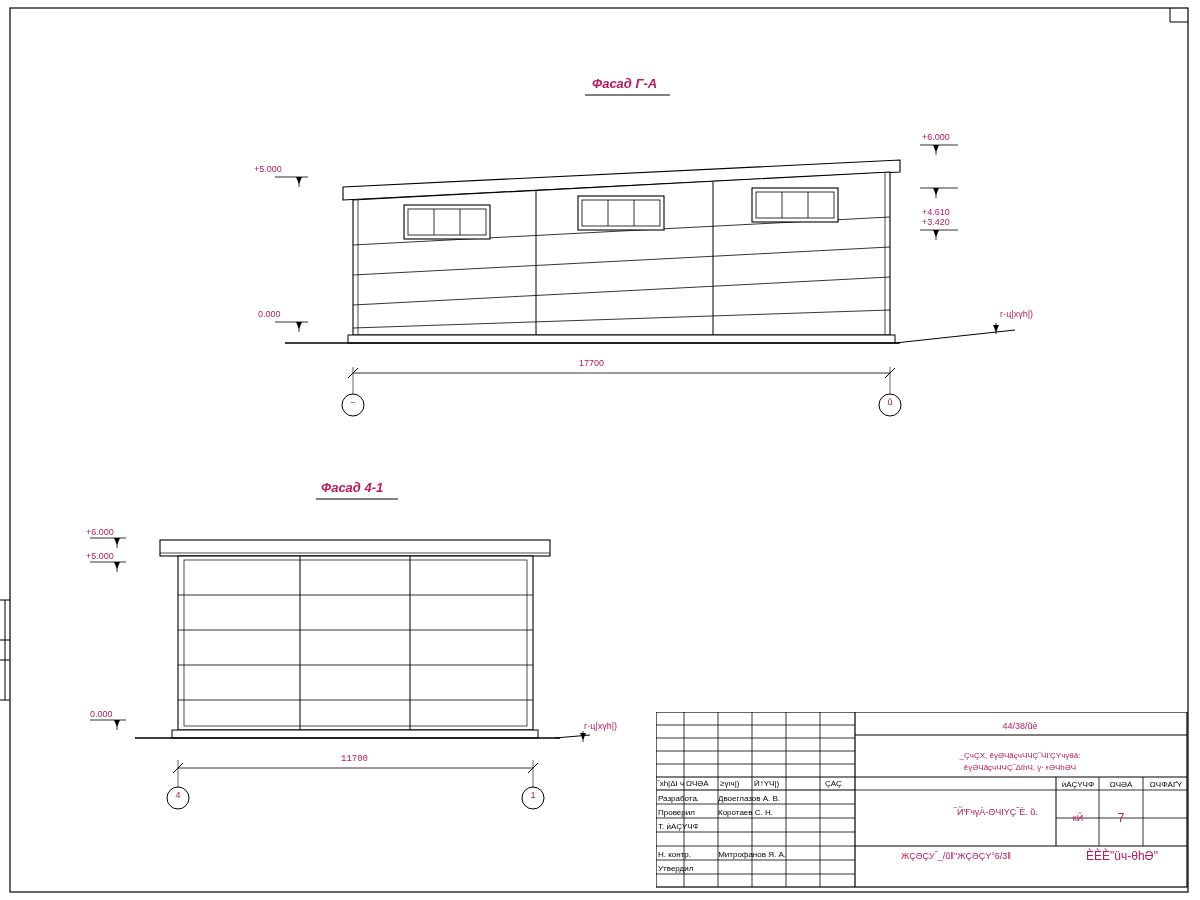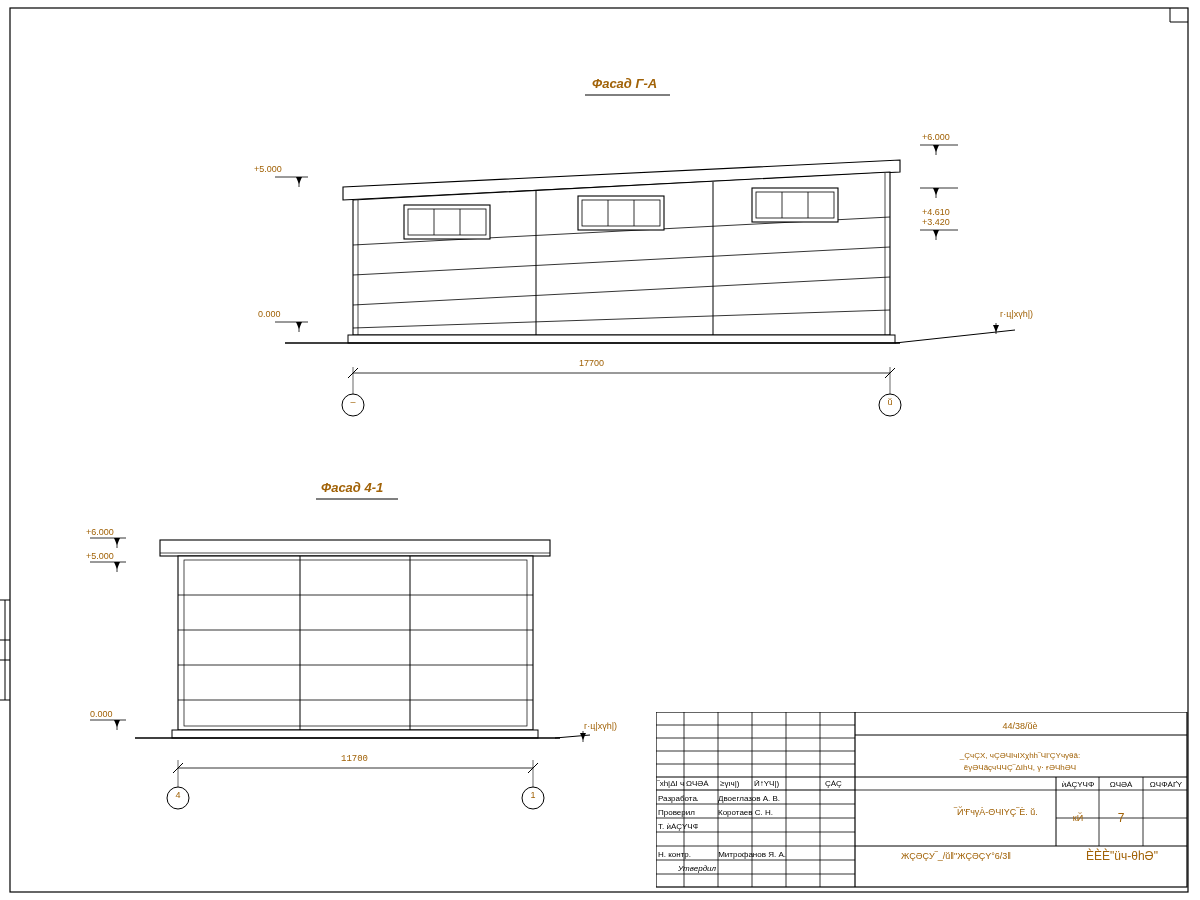--- a/index.html
+++ b/index.html
@@ -16,21 +16,21 @@
     width: 1200px;
     height: 900px;
     overflow: hidden;
     background: #ffffff;
   }
   .abs { position: absolute; }
   svg { display: block; }
   .txt {
     position: absolute;
     font-size: 11px;
-    color: #a16207;
+    color: #be185d;
     white-space: nowrap;
     line-height: 1.1;
   }
   .txt.small { font-size: 9px; }
   .txt.tiny  { font-size: 8px; }
   .txt.mid   { font-size: 12px; }
   .title-label {
     font-style: italic;
     font-weight: bold;
     font-size: 13px;
@@ -249,25 +249,25 @@
   <div class="tb-cell" style="left:658px;top:795px;width:40px;">Разработал</div>
   <div class="tb-cell" style="left:718px;top:795px;width:66px;">Двоеглазов А. В.</div>
   <div class="tb-cell" style="left:658px;top:809px;width:40px;">Проверил</div>
   <div class="tb-cell" style="left:718px;top:809px;width:66px;">Коротаев С. Н.</div>
   <div class="tb-cell" style="left:658px;top:823px;width:40px;">Т. ѝÀÇΥЧΦ.</div>
   <div class="tb-cell" style="left:718px;top:823px;width:66px;"></div>
   <div class="tb-cell" style="left:658px;top:837px;width:40px;"></div>
   <div class="tb-cell" style="left:718px;top:837px;width:66px;"></div>
   <div class="tb-cell" style="left:658px;top:851px;width:40px;">Н. контр.</div>
   <div class="tb-cell" style="left:714px;top:851px;width:72px;text-align:right;">Митрофанов Я. А.</div>
-  <div class="tb-cell" style="left:678px;top:865px;width:40px;font-style:italic;">Утвердил</div>
+  <div class="tb-cell" style="left:658px;top:865px;width:40px;">Утвердил</div>
   <div class="tb-cell" style="left:718px;top:865px;width:66px;"></div>
 
   <div class="txt small center" style="left:860px;top:722px;width:320px;">44/38/ŭè</div>
-  <div class="txt tiny center" style="left:856px;top:752px;width:328px;">_ÇчÇX, чÇƏЧIчIXχһһ‾ЧI'ÇYчγθā:</div>
+  <div class="txt tiny center" style="left:856px;top:752px;width:328px;">_ÇчÇX, ẽγƏЧãçчЧЧÇ‾ЧI'ÇYчγθā:</div>
   <div class="txt tiny center" style="left:856px;top:764px;width:328px;">ẽγƏЧãçчЧЧÇ‾ΔIһЧ, γ· ғƏЧһƏЧ</div>
 
   <div class="txt small center" style="left:900px;top:808px;width:192px;">‾Й'ҒчγÀ-ΘЧIΥÇ‾È. ŭ.</div>
 
   <div class="tb-cell center" style="left:1057px;top:781px;width:42px;">ѝÀÇΥЧΦ</div>
   <div class="tb-cell center" style="left:1100px;top:781px;width:42px;">ΩЧƏÀ</div>
   <div class="tb-cell center" style="left:1144px;top:781px;width:44px;">ΩЧΦÀҐΥ</div>
 
   <div class="txt small center" style="left:1057px;top:814px;width:42px;">кЙ</div>
   <div class="txt mid center" style="left:1100px;top:812px;width:42px;">7</div>

